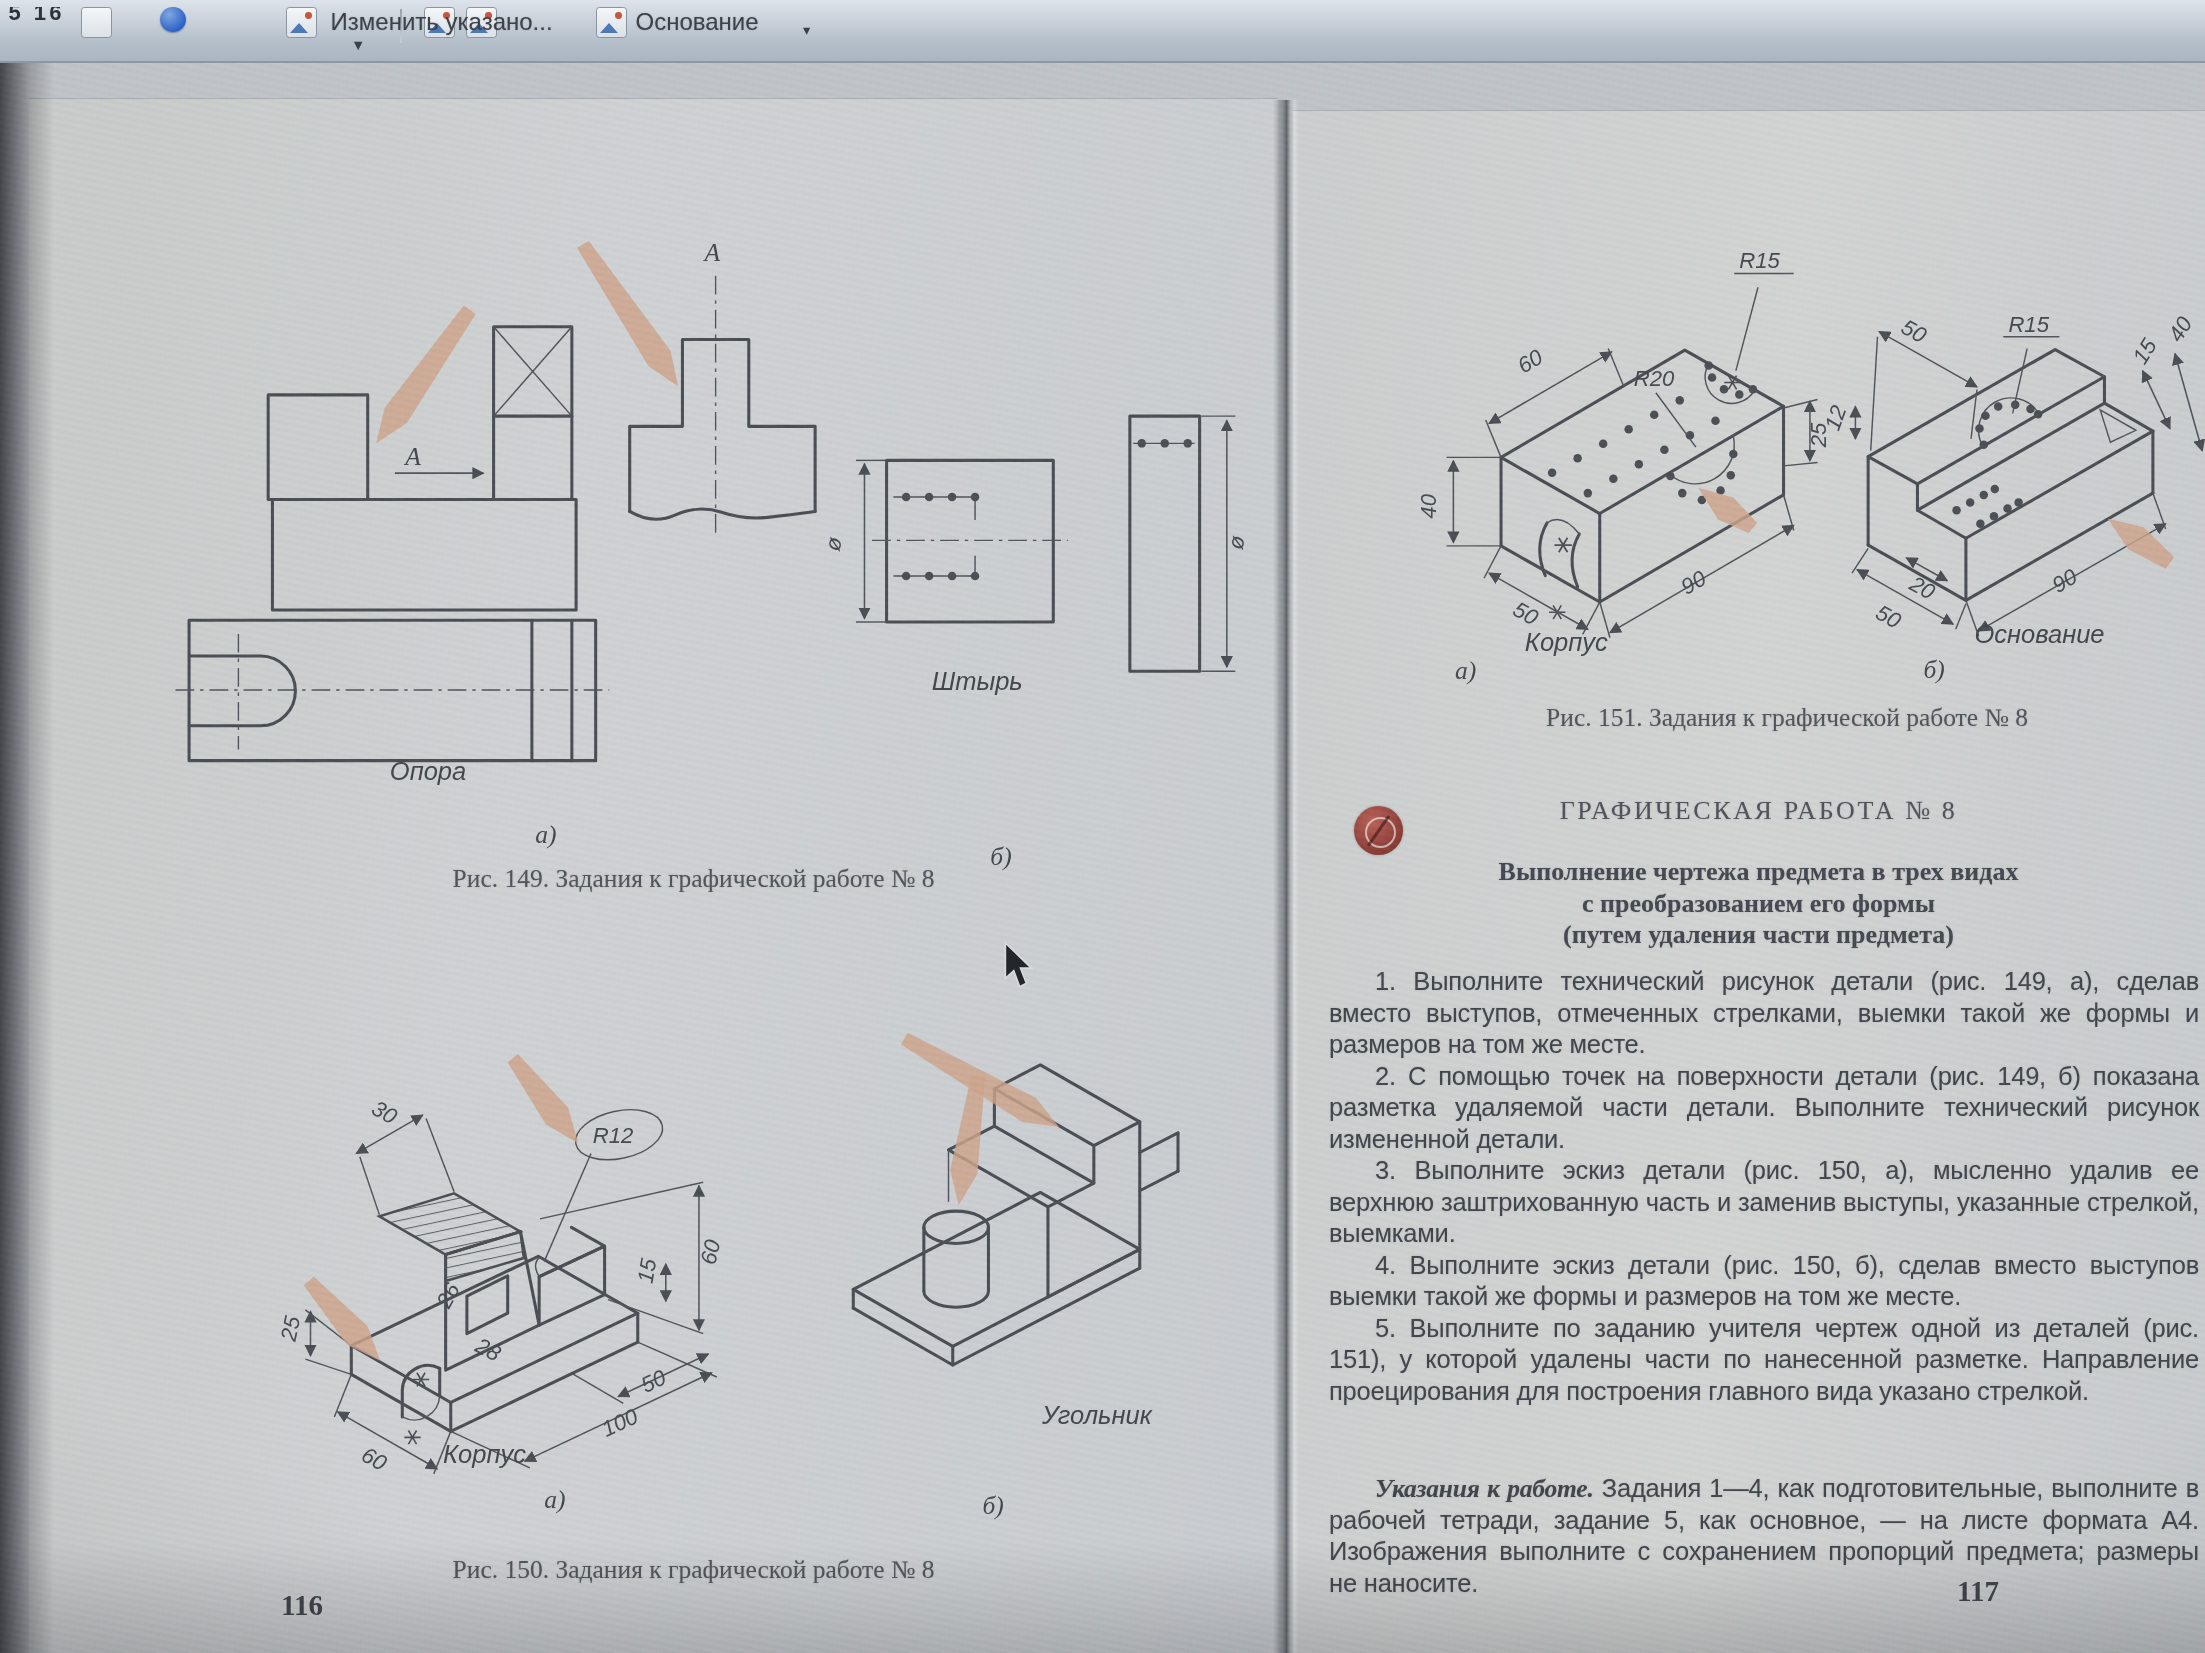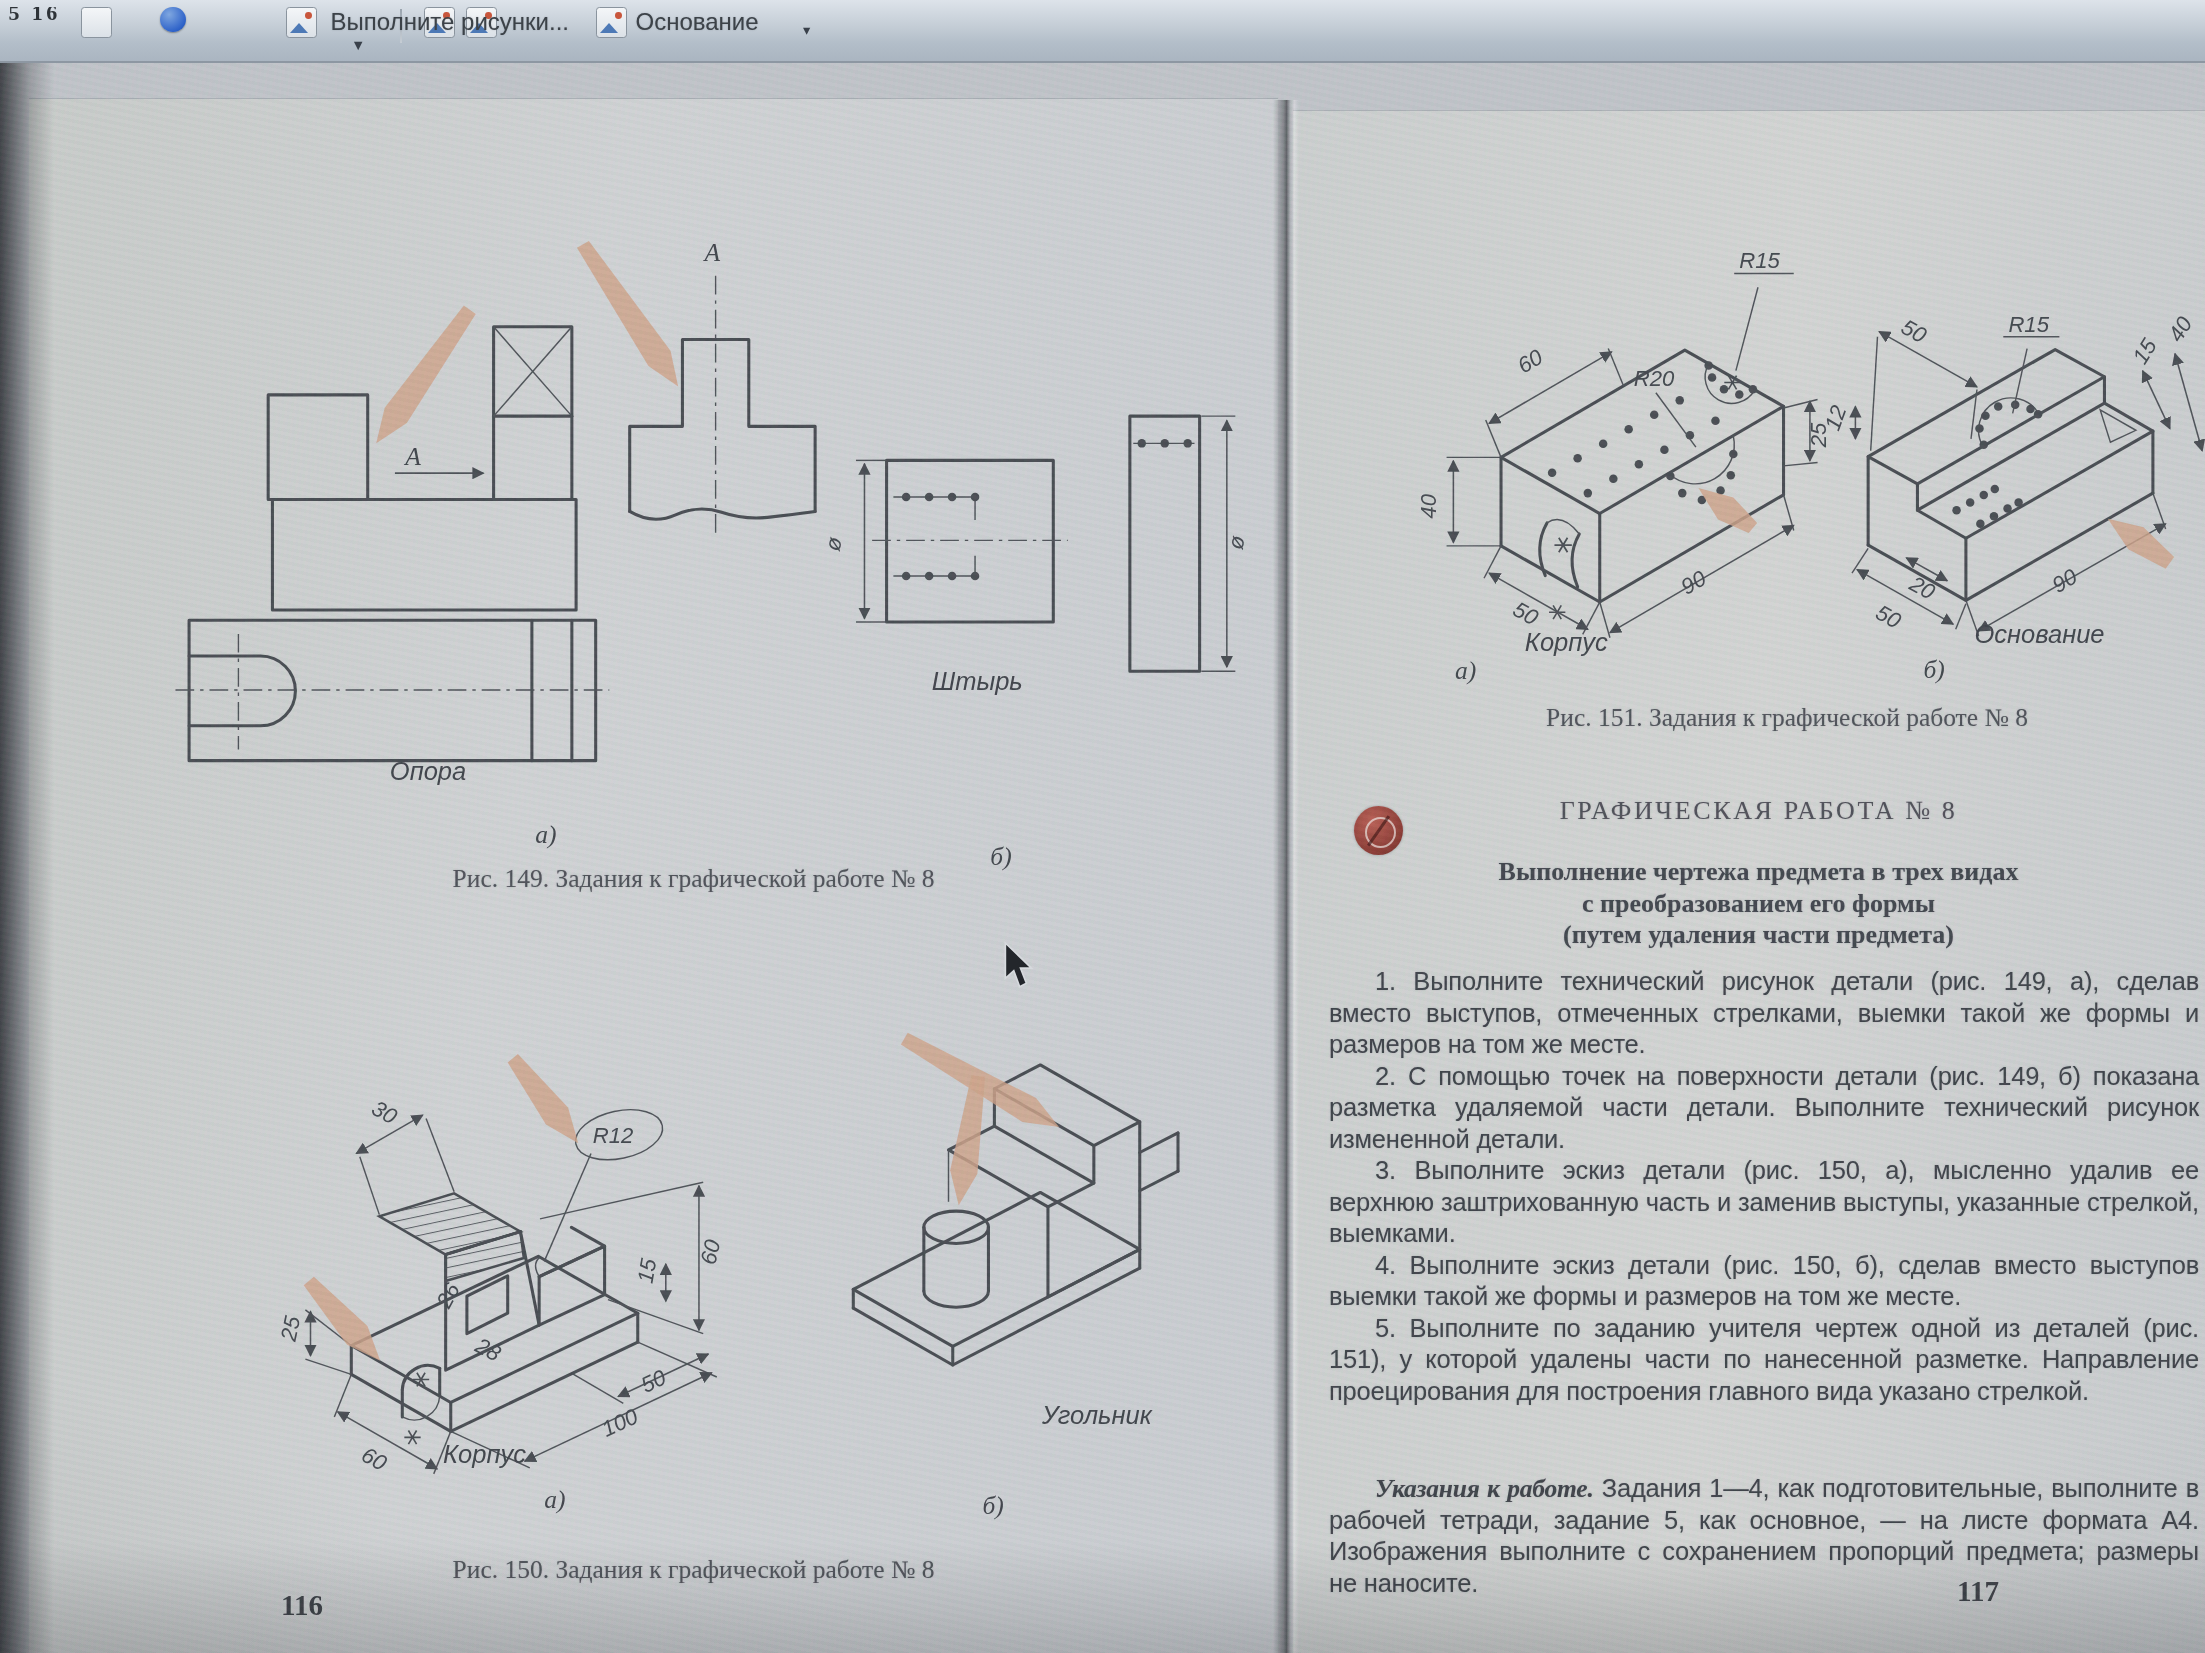--- a/index.html
+++ b/index.html
@@ -66,40 +66,40 @@
   text.let{font:italic 30px "Liberation Serif",serif;fill:#3c4047;}
   .tan{fill:#d2a184;opacity:.82;stroke:none;}
   .hatched{fill:url(#ht);stroke:#44484e;stroke-width:3;}
 </style>
 </head>
 <body>
 
 <div id="screen">
 
   <div id="toolbar">
-    <div class="tb-item frag" style="left:8.5px;font-family:Liberation Serif, serif;">
+    <div class="tb-item frag" style="left:8.5px;">
       <span>5 16</span>
     </div>
     <div class="tb-item" style="left:81px;">
         <span class="mini-icon"></span>
       </div>
     <div class="tb-item" style="left:160px;">
         <span class="blue-orb"></span>
       </div>
     <span class="chev" style="left:351px;top:37px;">▼</span>
     <div class="tb-sep" style="left:400px;"></div>
     <div class="tb-item" style="left:424px;">
         <span class="mini-icon pic-icon"></span>
       </div>
     <div class="tb-item" style="left:466px;">
         <span class="mini-icon pic-icon"></span>
       </div>
     <div class="tb-item" style="left:286px;">
       <span class="mini-icon pic-icon"></span>
-      <span class="tb-label" style="margin-left:5.1px;">Выполните рисунки...</span>
+      <span class="tb-label" style="margin-left:5.1px;">Изменить указано...</span>
     </div>
     <div class="tb-item" style="left:596px;">
       <span class="mini-icon pic-icon"></span>
       <span class="tb-label">Основание</span>
     </div>
     <span class="chev" style="left:803px;top:22px;">▾</span>
   </div>
 
   <div id="photo">
     <div id="page-left"></div>

